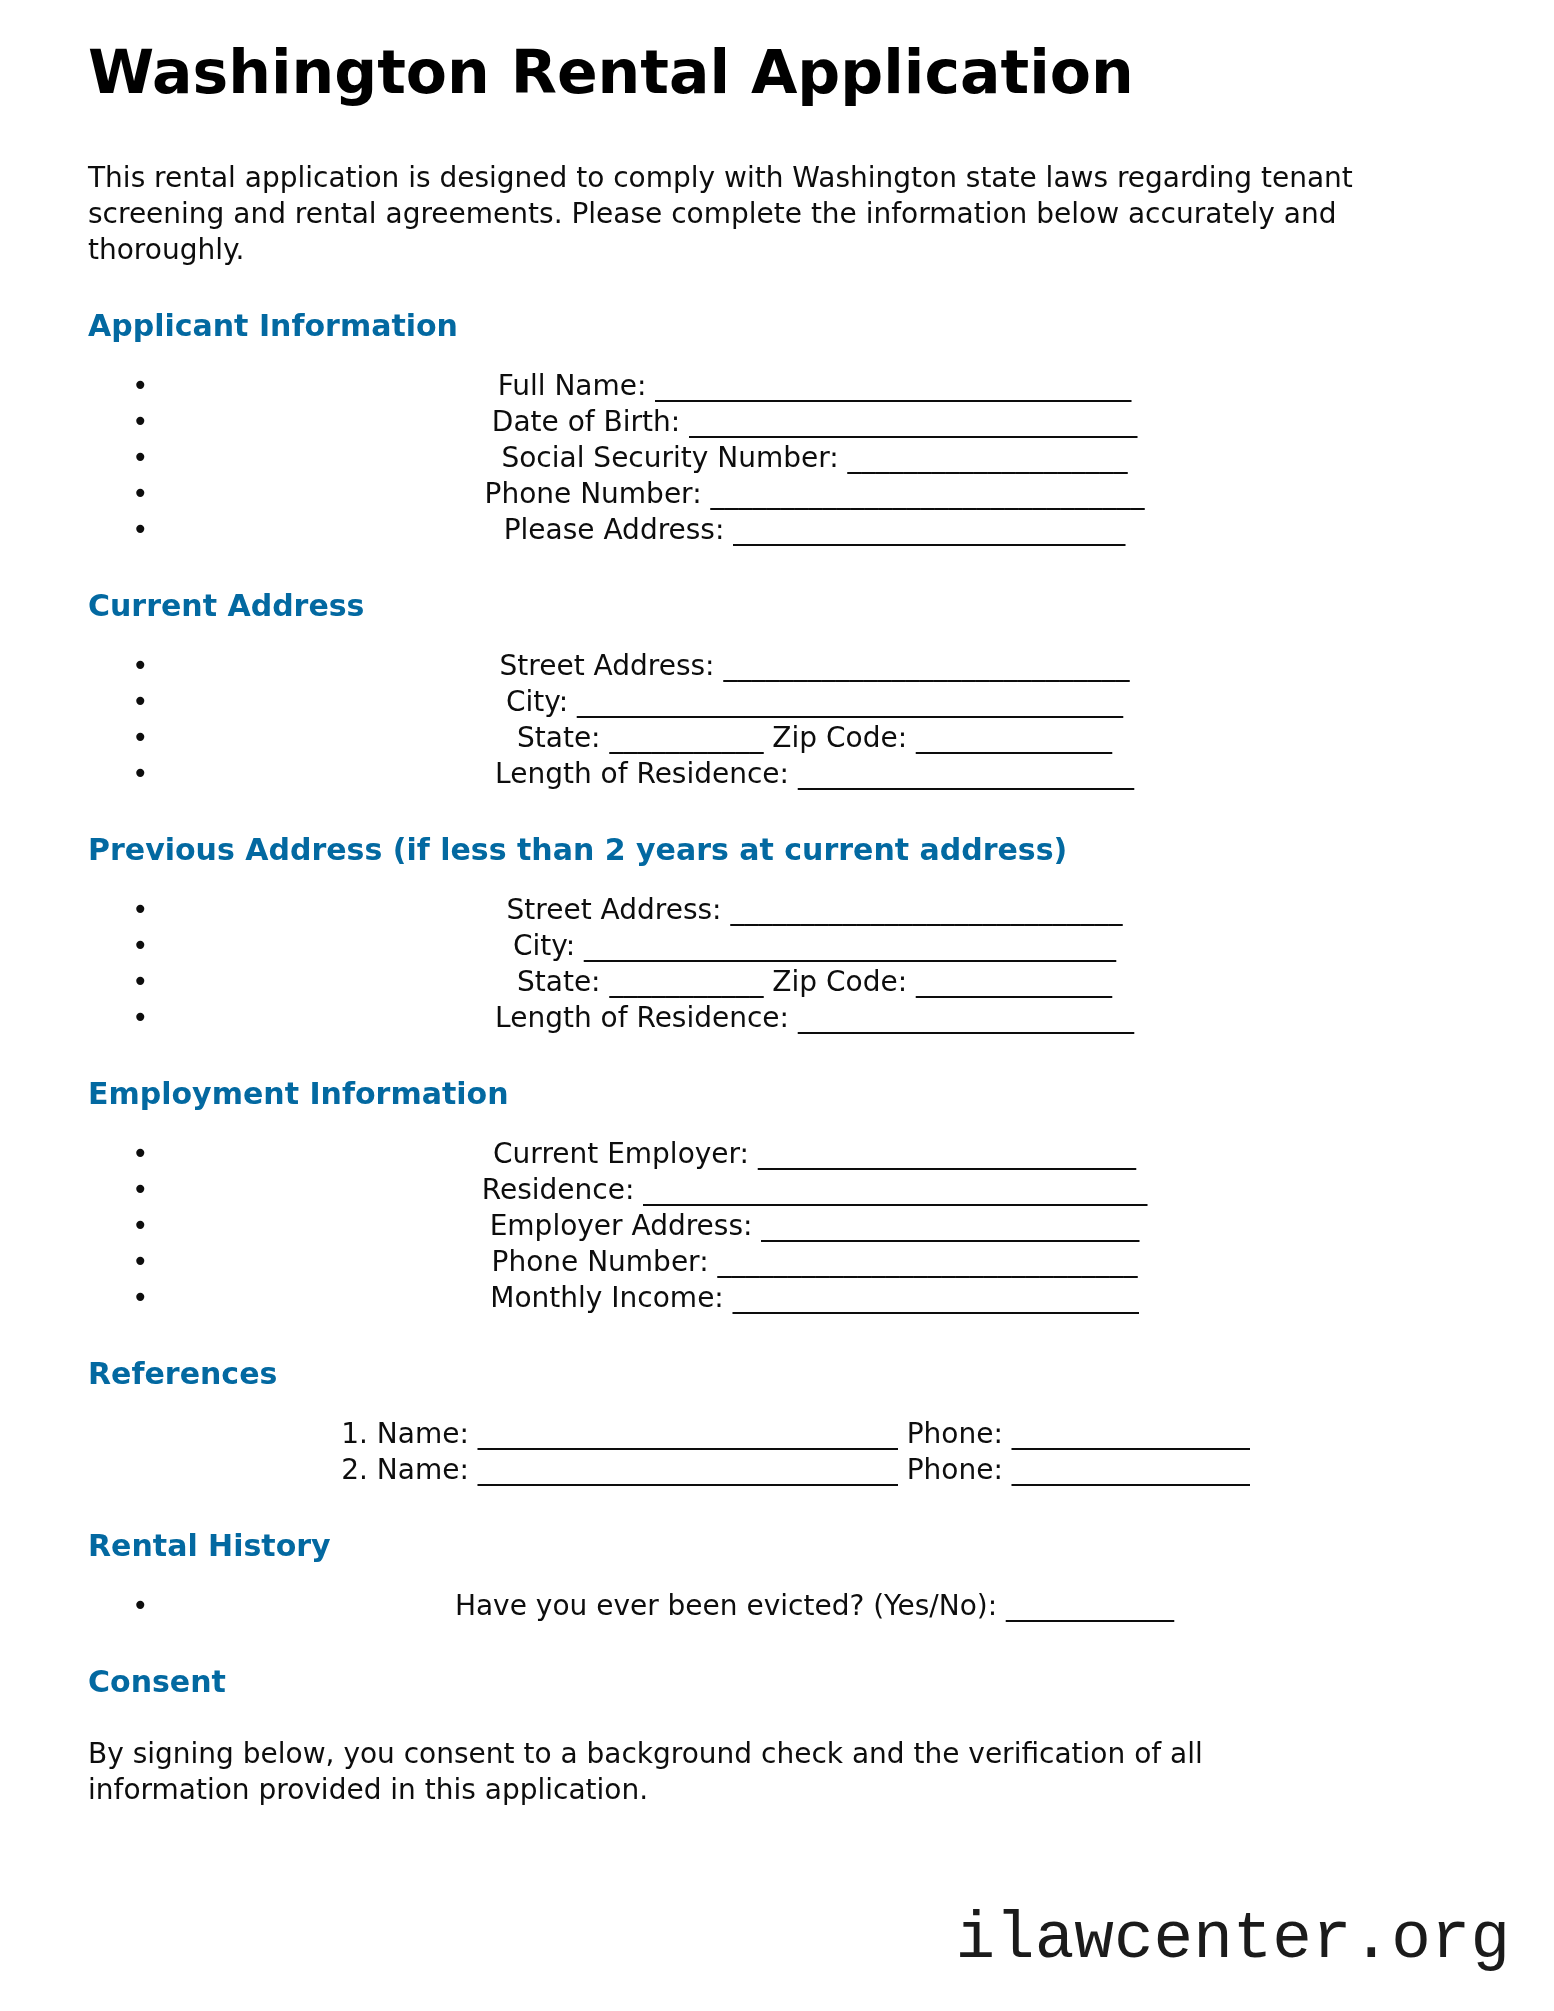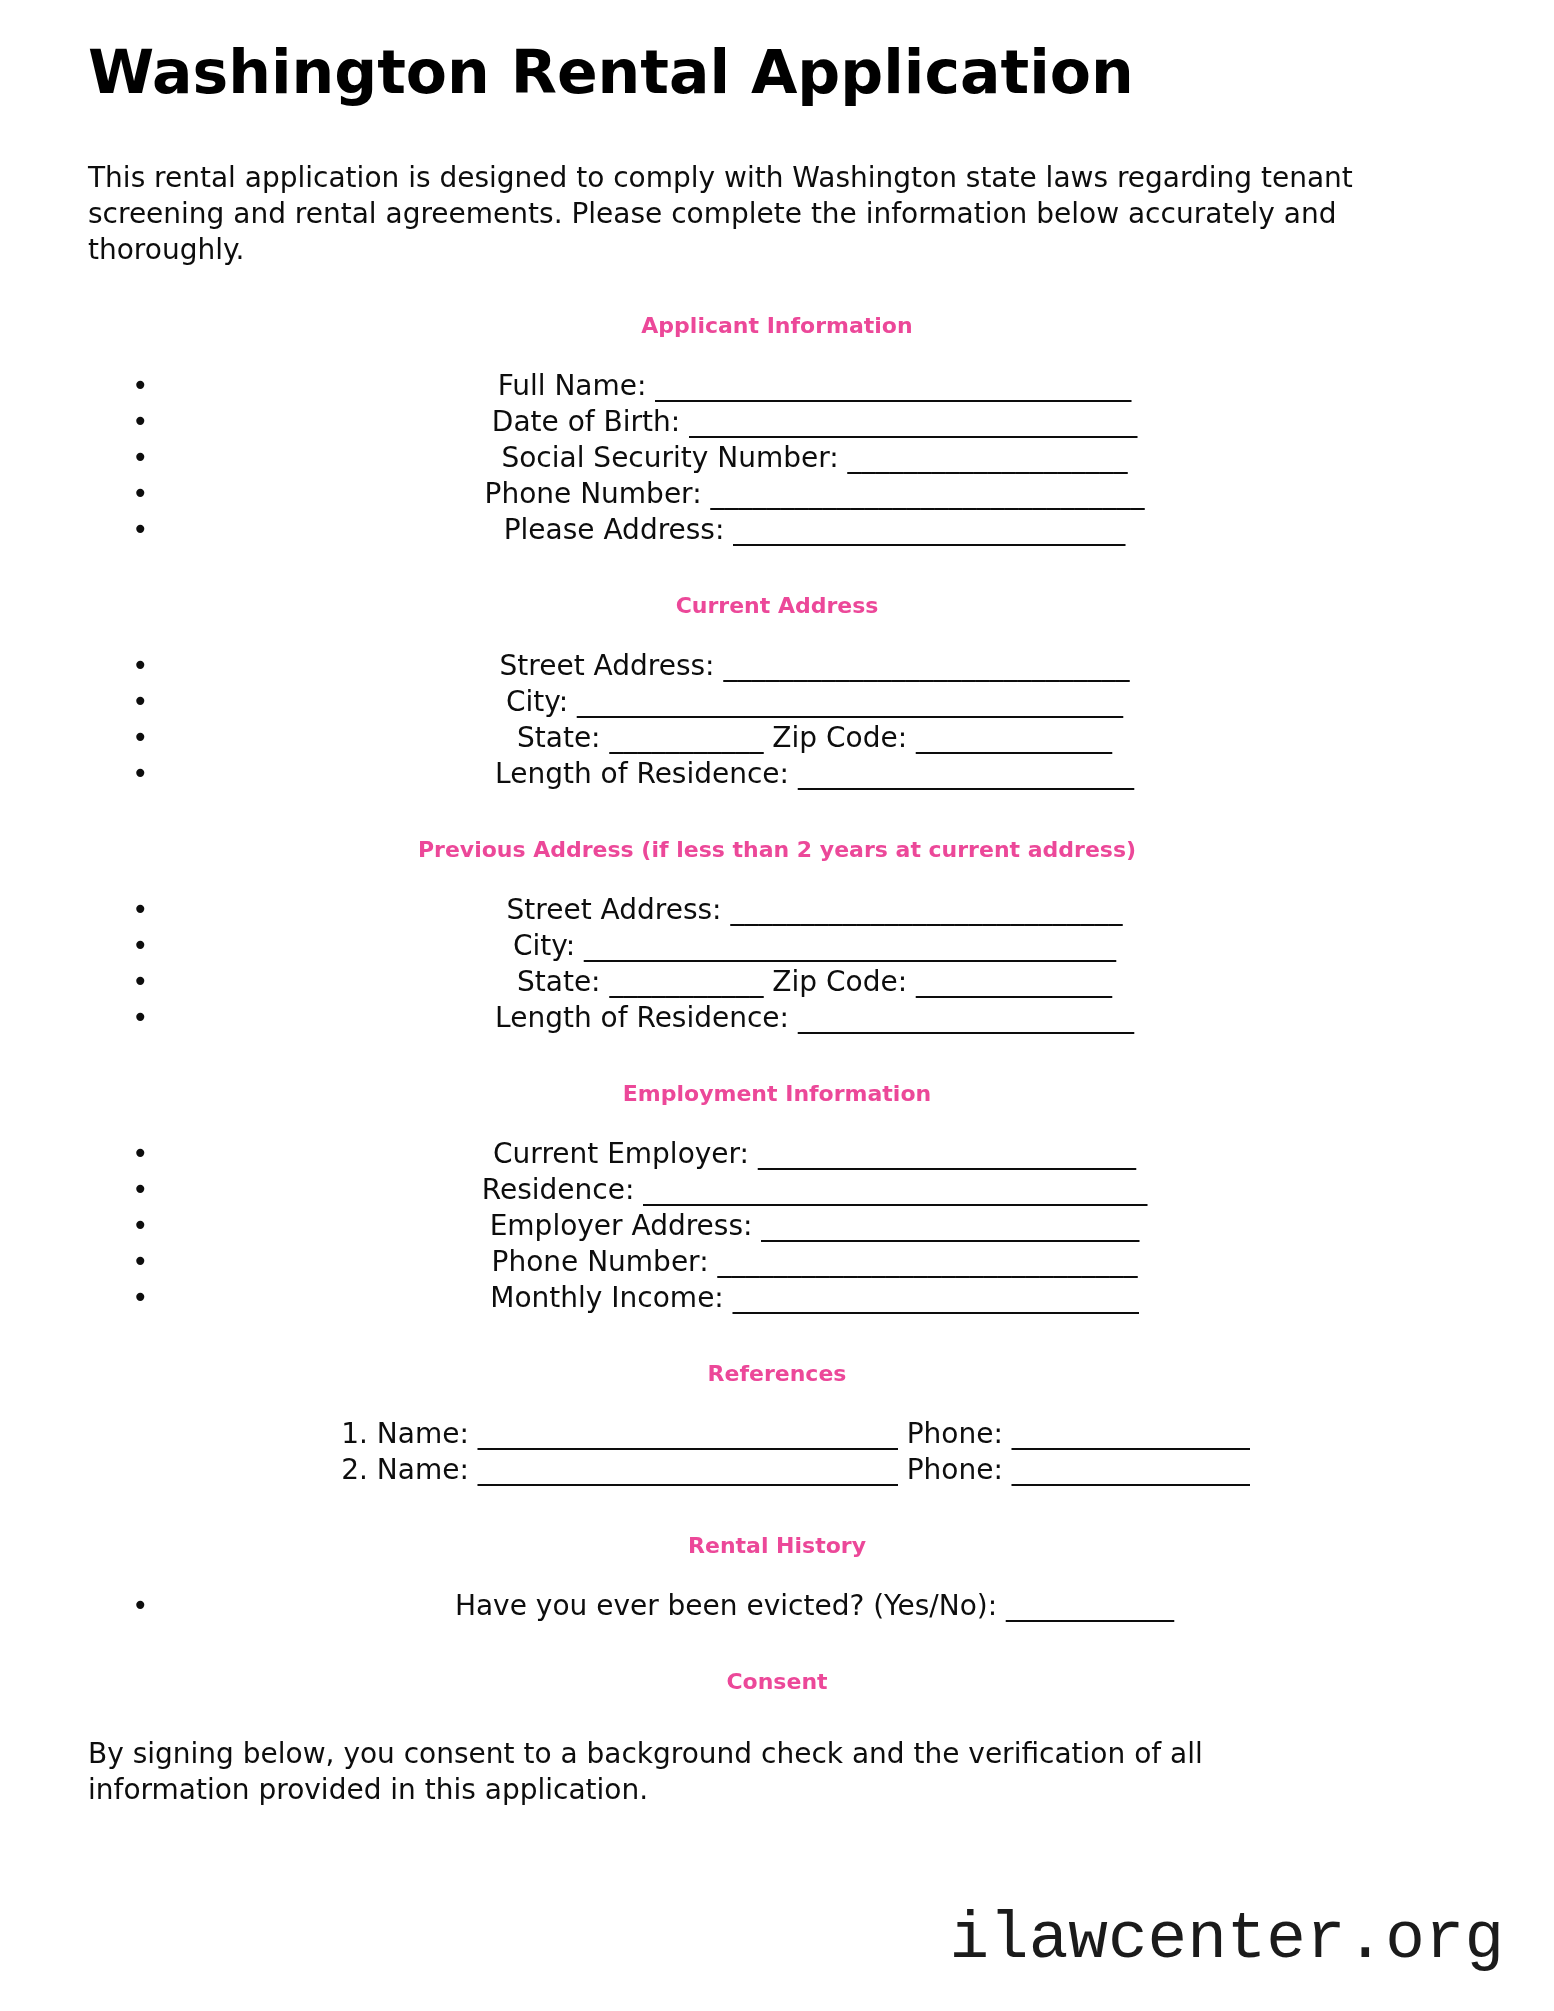--- a/index.html
+++ b/index.html
@@ -13,36 +13,36 @@
     margin:0 auto;
   }
   .inner{padding:0 88px;}
   h1{
     font-size:60px;line-height:64px;
     margin:40px 0 0 0;font-weight:bold;color:#000;
   }
   .intro{margin:56px 0 0 0;}
   .intro div{line-height:36px;white-space:nowrap;}
   h2{
-    font-size:22px;line-height:36px;
-    margin:40px 0 24px 0;font-weight:bold;color:#ec4899;text-align:center;
+    font-size:30px;line-height:36px;
+    margin:40px 0 24px 0;font-weight:bold;color:#0369a1;
   }
   ul{list-style:none;margin:0;padding:0;}
   li{line-height:36px;position:relative;white-space:nowrap;text-align:center;}
   li.bullet{padding-left:75px;}
   li.bullet::before{
     content:"\2022";
     position:absolute;left:44px;top:0;
   }
   li.numbered{padding-left:37px;}
   .consent-text{margin:36px 0 0 0;}
   .consent-text div{line-height:36px;white-space:nowrap;}
   .site-footer{
     position:absolute;
-    right:50px;bottom:36px;
+    right:44px;bottom:36px;
     font-family:"Liberation Mono","DejaVu Sans Mono",monospace;
     font-size:66px;line-height:70px;color:#1b1b1b;
     white-space:nowrap;
     margin-top:41px;
   }
 </style>
 </head>
 <body>
 
 <div class="page">

